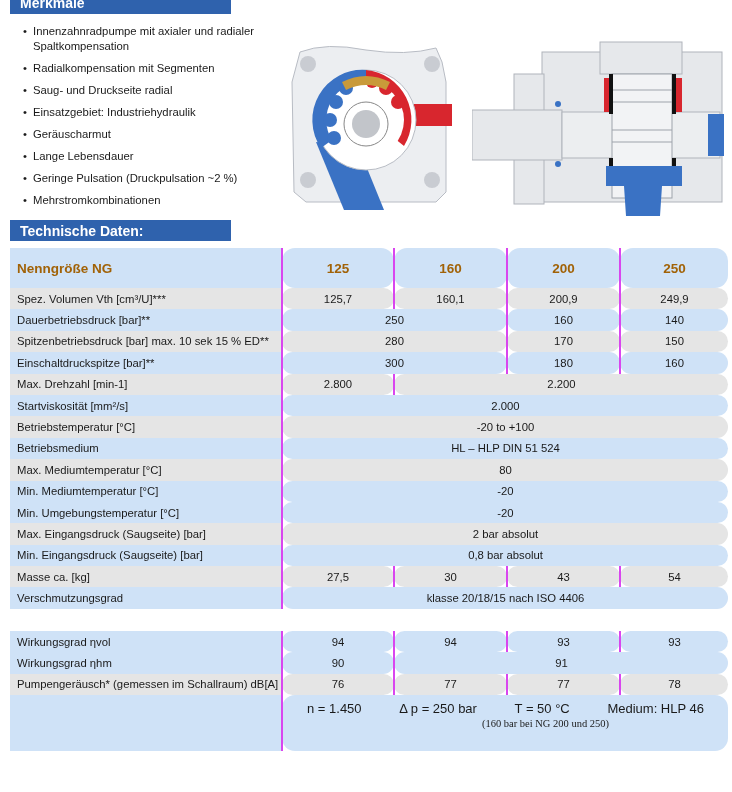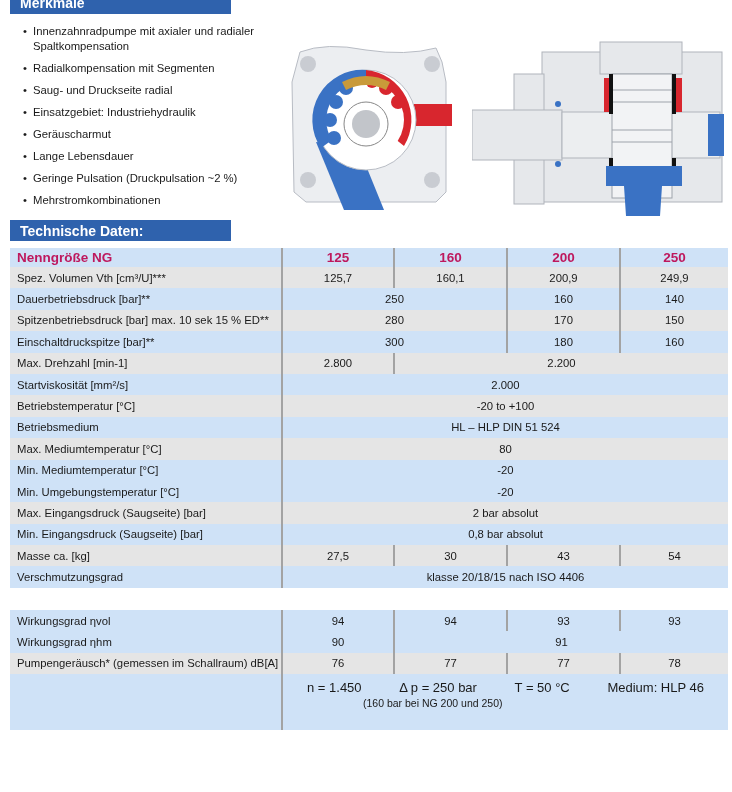--- a/index.html
+++ b/index.html
@@ -13,26 +13,26 @@
   ul.features li { font-size:11.3px; line-height:15px; margin-bottom:7px; padding-left:10px; position:relative; }
   ul.features li::before { content:"•"; position:absolute; left:0; top:0; }
   .img-front { position:absolute; left:286px; top:42px; width:166px; height:168px; }
   .img-section { position:absolute; left:472px; top:30px; width:260px; height:186px; }
 
   table.specs { position:absolute; left:10px; top:248px; width:718px; border-collapse:collapse; table-layout:fixed; }
   table.specs td { font-size:11.3px; height:21.4px; padding:0; text-align:center; vertical-align:middle; }
   table.specs td.lbl { text-align:left; padding-left:7px; }
   table.specs tr.a td { background:#cfe2f7; }
   table.specs tr.b td { background:#e5e5e5; }
-  table.specs td.dv { border-left:2px solid #a3a3a3; }
-  table.specs tr.hdr td { color:#be185d; font-weight:bold; font-size:13.5px; height:19px; }
+  table.specs td.dv { border-left:2px solid #d946ef;border-radius:13px; }
+  table.specs tr.hdr td { color:#a16207; font-weight:bold; font-size:13.5px; height:40px; }
   table.specs tr.gap td { background:#ffffff; height:22px; }
   table.specs tr.note td { height:50px; vertical-align:top; padding-top:6px; }
   .note-line { display:flex; justify-content:space-between; padding:0 24px 0 24px; font-size:13px; }
-  .note-sub { font-size:10.5px; text-align:left; padding-left:80px; margin-top:2px; }
+  .note-sub { font-size:10.5px; text-align:center; padding-left:80px; margin-top:2px;font-family:Liberation Serif, serif; }
 </style>
 </head>
 <body>
 
 <div id="merkmale-head" class="section-head">Merkmale</div>
 <ul class="features">
   <li>Innenzahnradpumpe mit axialer und radialer Spaltkompensation</li>
   <li>Radialkompensation mit Segmenten</li>
   <li>Saug- und Druckseite radial</li>
   <li>Einsatzgebiet: Industriehydraulik</li>

